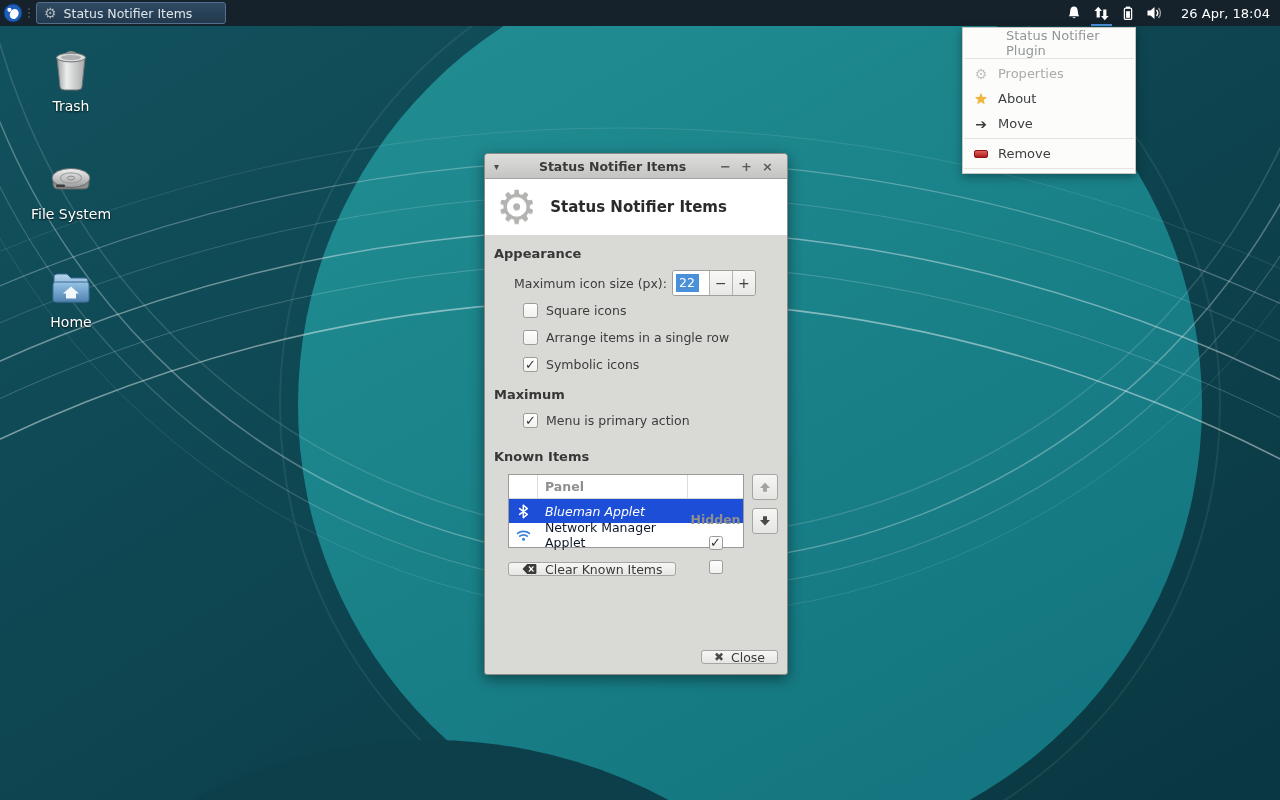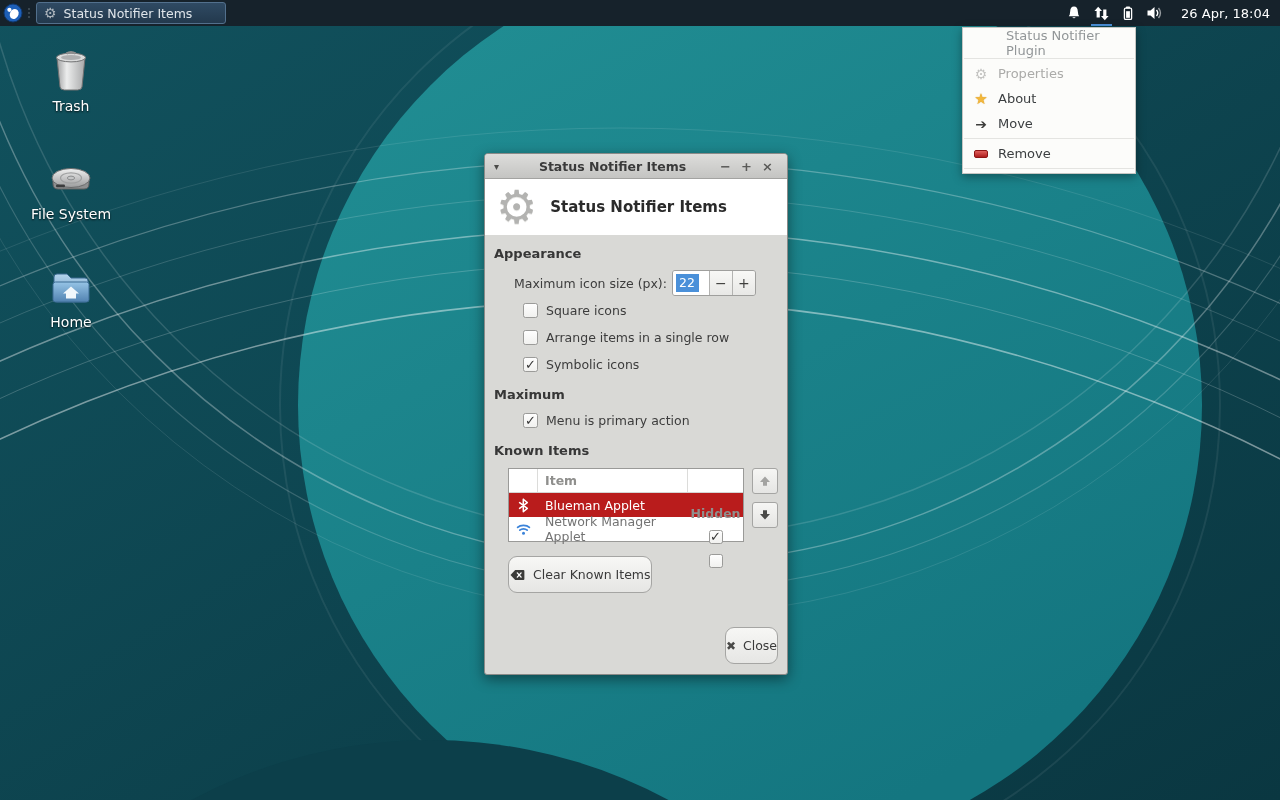--- a/index.html
+++ b/index.html
@@ -65,29 +65,29 @@
   .cb { width:15px; height:15px; flex:none; border:1px solid #9b9b99; border-radius:2.5px;
       background:linear-gradient(#fefefe,#f1f1ef); display:flex; align-items:center; justify-content:center; }
   .cb .tick { display:none; font-size:13px; font-weight:bold; color:#363636; line-height:1; margin-top:-1px; }
   .cb.checked .tick { display:block; }
   .ki-wrap { display:flex; align-items:flex-start; margin:2px 0 0 14px; }
   .ki-table { width:237px; background:#ffffff; border:1px solid #9a9a98; font-size:12.5px; }
   .ki-hrow { display:flex; height:24px; align-items:stretch; color:#8f8f8d; font-weight:bold; border-bottom:1px solid #d5d5d3; }
   .kc0 { width:29px; flex:none; border-right:1px solid #dcdcda; display:flex; align-items:center; justify-content:center; }
   .kc1 { flex:1; display:flex; align-items:center; padding-left:7px; border-right:1px solid #dcdcda; }
   .kc2 { width:55px; flex:none; display:flex; align-items:center; justify-content:center;margin-top:44px; }
-  .ki-row { display:flex; height:24px; align-items:stretch; color:#737373; }
+  .ki-row { display:flex; height:24px; align-items:stretch; color:#0f172a; }
   .ki-row .kc0, .ki-row .kc1 { border-right:none; }
-  .ki-row.selected { background:#b91c1c; color:#ffffff; }
+  .ki-row.selected { background:#1d4ed8; color:#ffffff;font-style:italic; }
   .cb.small { width:14px; height:14px; }
   .ud-col { display:flex; flex-direction:column; gap:8px; margin-left:8px; }
   .ud-btn { width:26px; height:26px; border:1px solid #a5a5a3; border-radius:3px;
       background:linear-gradient(#f6f6f4,#e5e5e3); display:flex; align-items:center; justify-content:center; }
-  .push-btn { display:inline-flex; align-items:center; gap:7px; padding:0 0; height:37px;
-      border:1px solid #a5a5a3; border-radius:9px; background:linear-gradient(#f7f7f5,#e6e6e4);
+  .push-btn { display:inline-flex; align-items:center; gap:7px; padding:0 12px; height:14px;
+      border:1px solid #a5a5a3; border-radius:3px; background:linear-gradient(#f7f7f5,#e6e6e4);
       font-size:12.5px; color:#3a3a3a; }
   .clear-btn { margin:14px 0 0 14px; }
   .close-btn { position:absolute; right:9px; bottom:10px; }
   .xglyph { font-size:12px; color:#4a4a48; }
 </style>
 </head>
 <body>
 
 <svg id="wallpaper" width="1280" height="800" viewBox="0 0 1280 800">
   <defs>
@@ -296,27 +296,27 @@
     </div>
 
     <div class="sec-h" style="margin:14px 0 10px;">Maximum</div>
     <div class="cb-row">
       <span class="cb checked">
           <span class="tick">✓</span>
         </span>
       <span>Menu is primary action</span>
     </div>
 
-    <div class="sec-h" style="margin:14px 0 10px;">Known Items</div>
+    <div class="sec-h" style="margin:20px 0 10px;">Known Items</div>
 
     <div class="ki-wrap">
       <div class="ki-table">
         <div class="ki-hrow">
           <span class="kc0"></span>
-          <span class="kc1">Item</span>
+          <span class="kc1">Panel</span>
           <span class="kc2">Hidden</span>
         </div>
         <div class="ki-row selected">
           <span class="kc0">
             <svg width="13" height="15" viewBox="0 0 13 15">
                 <path d="M6.3 1.2 V13.8 L10.3 10.4 L2.6 4.6 M2.6 10.4 L10.3 4.6 L6.3 1.2" fill="none" stroke="#ffffff" stroke-width="1.5" stroke-linejoin="round" stroke-linecap="round"></path>
               </svg>
           </span>
           <span class="kc1">Blueman Applet</span>
           <span class="kc2">

